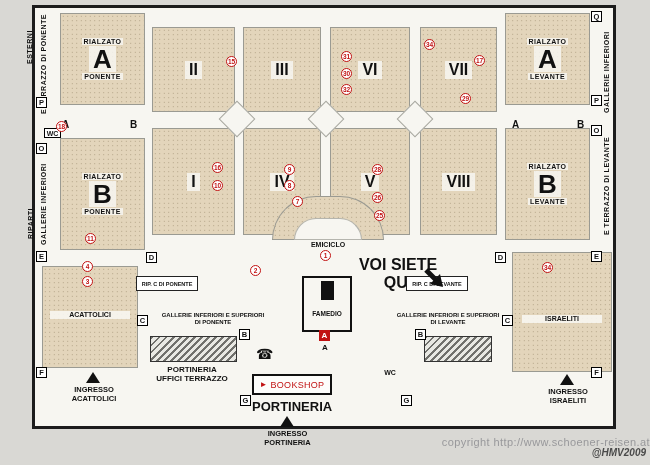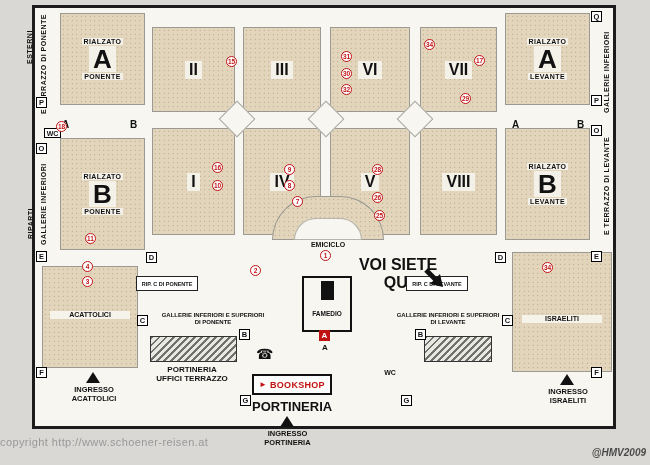--- a/index.html
+++ b/index.html
@@ -50,25 +50,25 @@
   .hatch{position:absolute;border:1px solid #333;z-index:4;box-sizing:border-box;
     background:repeating-linear-gradient(135deg,#70706c 0 2px,#e8e8e3 2px 5px)}
   .tri{position:absolute;width:0;height:0;border-left:7px solid transparent;border-right:7px solid transparent;
     border-bottom:11px solid #111;z-index:5}
   #famedio{position:absolute;left:302px;top:276px;width:50px;height:56px;background:#f7f6f1;border:2px solid #111;z-index:3;box-sizing:border-box}
   #famedio-door{position:absolute;left:17px;top:3px;width:13px;height:19px;background:#111}
   .ripbox{position:absolute;height:15px;background:#fff;border:1px solid #222;z-index:5;box-sizing:border-box;
     display:flex;align-items:center;justify-content:center;font-size:5.5px;font-weight:bold;white-space:nowrap;padding:0 2px}
   #bookshop-box{position:absolute;left:252px;top:374px;width:80px;height:21px;background:#fdfdfb;border:2px solid #111;z-index:5;
     display:flex;align-items:center;justify-content:center;gap:3px;box-sizing:border-box}
-  #bookshop-box .bk{color:#c11212;font-size:9px;font-weight:bold;letter-spacing:.3px}
+  #bookshop-box .bk{color:#c11212;font-size:9px;font-weight:normal;letter-spacing:.3px}
   #bookshop-arrow{color:#c11212;font-size:8px}
   #phone-icon{position:absolute;left:256px;top:346px;font-size:14px;z-index:5}
   #yah-arrow{position:absolute;left:424px;top:268px;width:20px;height:20px;z-index:6}
-  .wm{position:absolute;left:0;right:0;top:436px;text-align:left;font-size:11px;color:#98989b;letter-spacing:.4px;z-index:9}
+  .wm{position:absolute;left:0;right:0;top:436px;text-align:right;font-size:11px;color:#98989b;letter-spacing:.4px;z-index:9}
   .credit{position:absolute;right:4px;top:447px;font-size:10px;font-weight:bold;font-style:italic;color:#4a4a4a;z-index:9}
 </style>
 </head>
 <body>
 
 <div id="map-frame"></div>
 
 <div class="vtext" style="left:26px;top:16px;height:62px">ESTERNI</div>
 <div class="vtext" style="left:40px;top:12px;height:104px">E TERRAZZO DI PONENTE</div>
 <div class="vtext" style="left:40px;top:158px;height:92px">GALLERIE INFERIORI</div>

